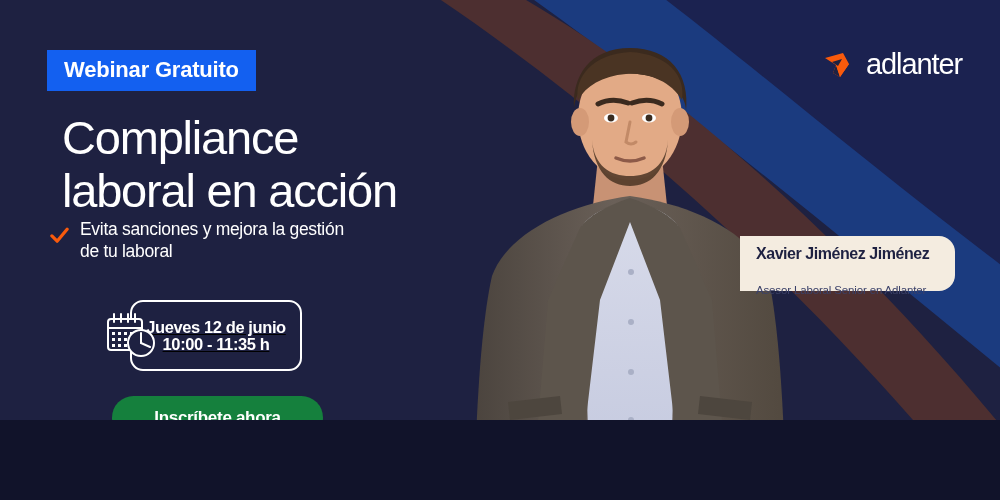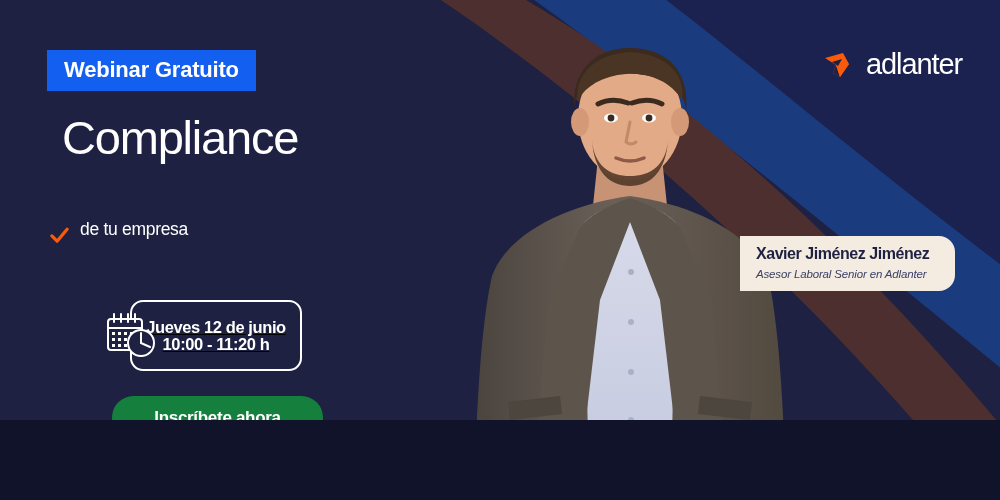--- a/index.html
+++ b/index.html
@@ -197,23 +197,22 @@
     letter-spacing: -0.45px;
     line-height: 1.1;
     white-space: nowrap;
   }
   .speaker-role {
     color: #3a4068;
     font-size: 11.5px;
     font-weight: normal;
     letter-spacing: -0.15px;
     line-height: 1.1;
-    margin-top: 5px;
+    margin-top: 21px;
     white-space: nowrap;
-    font-style: italic;
   }
 </style>
 </head>
 <body>
 
 <div id="banner">
 
   <svg class="bg-curves" viewBox="0 0 1000 500" preserveAspectRatio="none">
     <rect x="0" y="0" width="1000" height="500" fill="#1e2141"></rect>
     <path d="M560 -20 C 700 90, 880 250, 1060 360 L 1060 -20 Z" fill="#1b2250"></path>
@@ -287,34 +286,36 @@
              C 236 166, 220 176, 200 176 C 180 176, 164 166, 162 140 Z" fill="#4a3423" opacity="0.85"></path>
     <path d="M186 158 q 14 6 28 0" stroke="#8d5a48" stroke-width="3.5" fill="none" stroke-linecap="round"></path>
   </svg>
 
   <div class="left-col">
 
     <div class="badge">Webinar Gratuito</div>
 
     <h1 class="headline">
       <span>Compliance</span>
+      <span>laboral en acción</span>
     </h1>
 
     <div class="bullet">
       <svg class="bullet-check" viewBox="0 0 20 20">
         <path d="M2 10.5 L 7.5 16 L 18 3.5" stroke="#f95a0c" stroke-width="3.4" fill="none" stroke-linecap="round" stroke-linejoin="round"></path>
       </svg>
       <div class="bullet-text">
-        <div>de tu empresa</div>
+        <div>Evita sanciones y mejora la gestión</div>
+        <div>de tu laboral</div>
       </div>
     </div>
 
     <div class="datebox">
       <div class="datebox-line">Jueves 12 de junio</div>
-      <div class="datebox-line">10:00 - 11:20 h</div>
+      <div class="datebox-line">10:00 - 11:35 h</div>
     </div>
 
     <svg class="cal-icon" viewBox="0 0 52 50">
       <rect x="3" y="9" width="34" height="31" rx="3" fill="#1e2141" stroke="#ffffff" stroke-width="2"></rect>
       <line x1="3" y1="18" x2="37" y2="18" stroke="#ffffff" stroke-width="2"></line>
       <g stroke="#ffffff" stroke-width="2" stroke-linecap="round">
         <line x1="9" y1="4" x2="9" y2="12"></line>
         <line x1="16" y1="4" x2="16" y2="12"></line>
         <line x1="23" y1="4" x2="23" y2="12"></line>
         <line x1="30" y1="4" x2="30" y2="12"></line>

